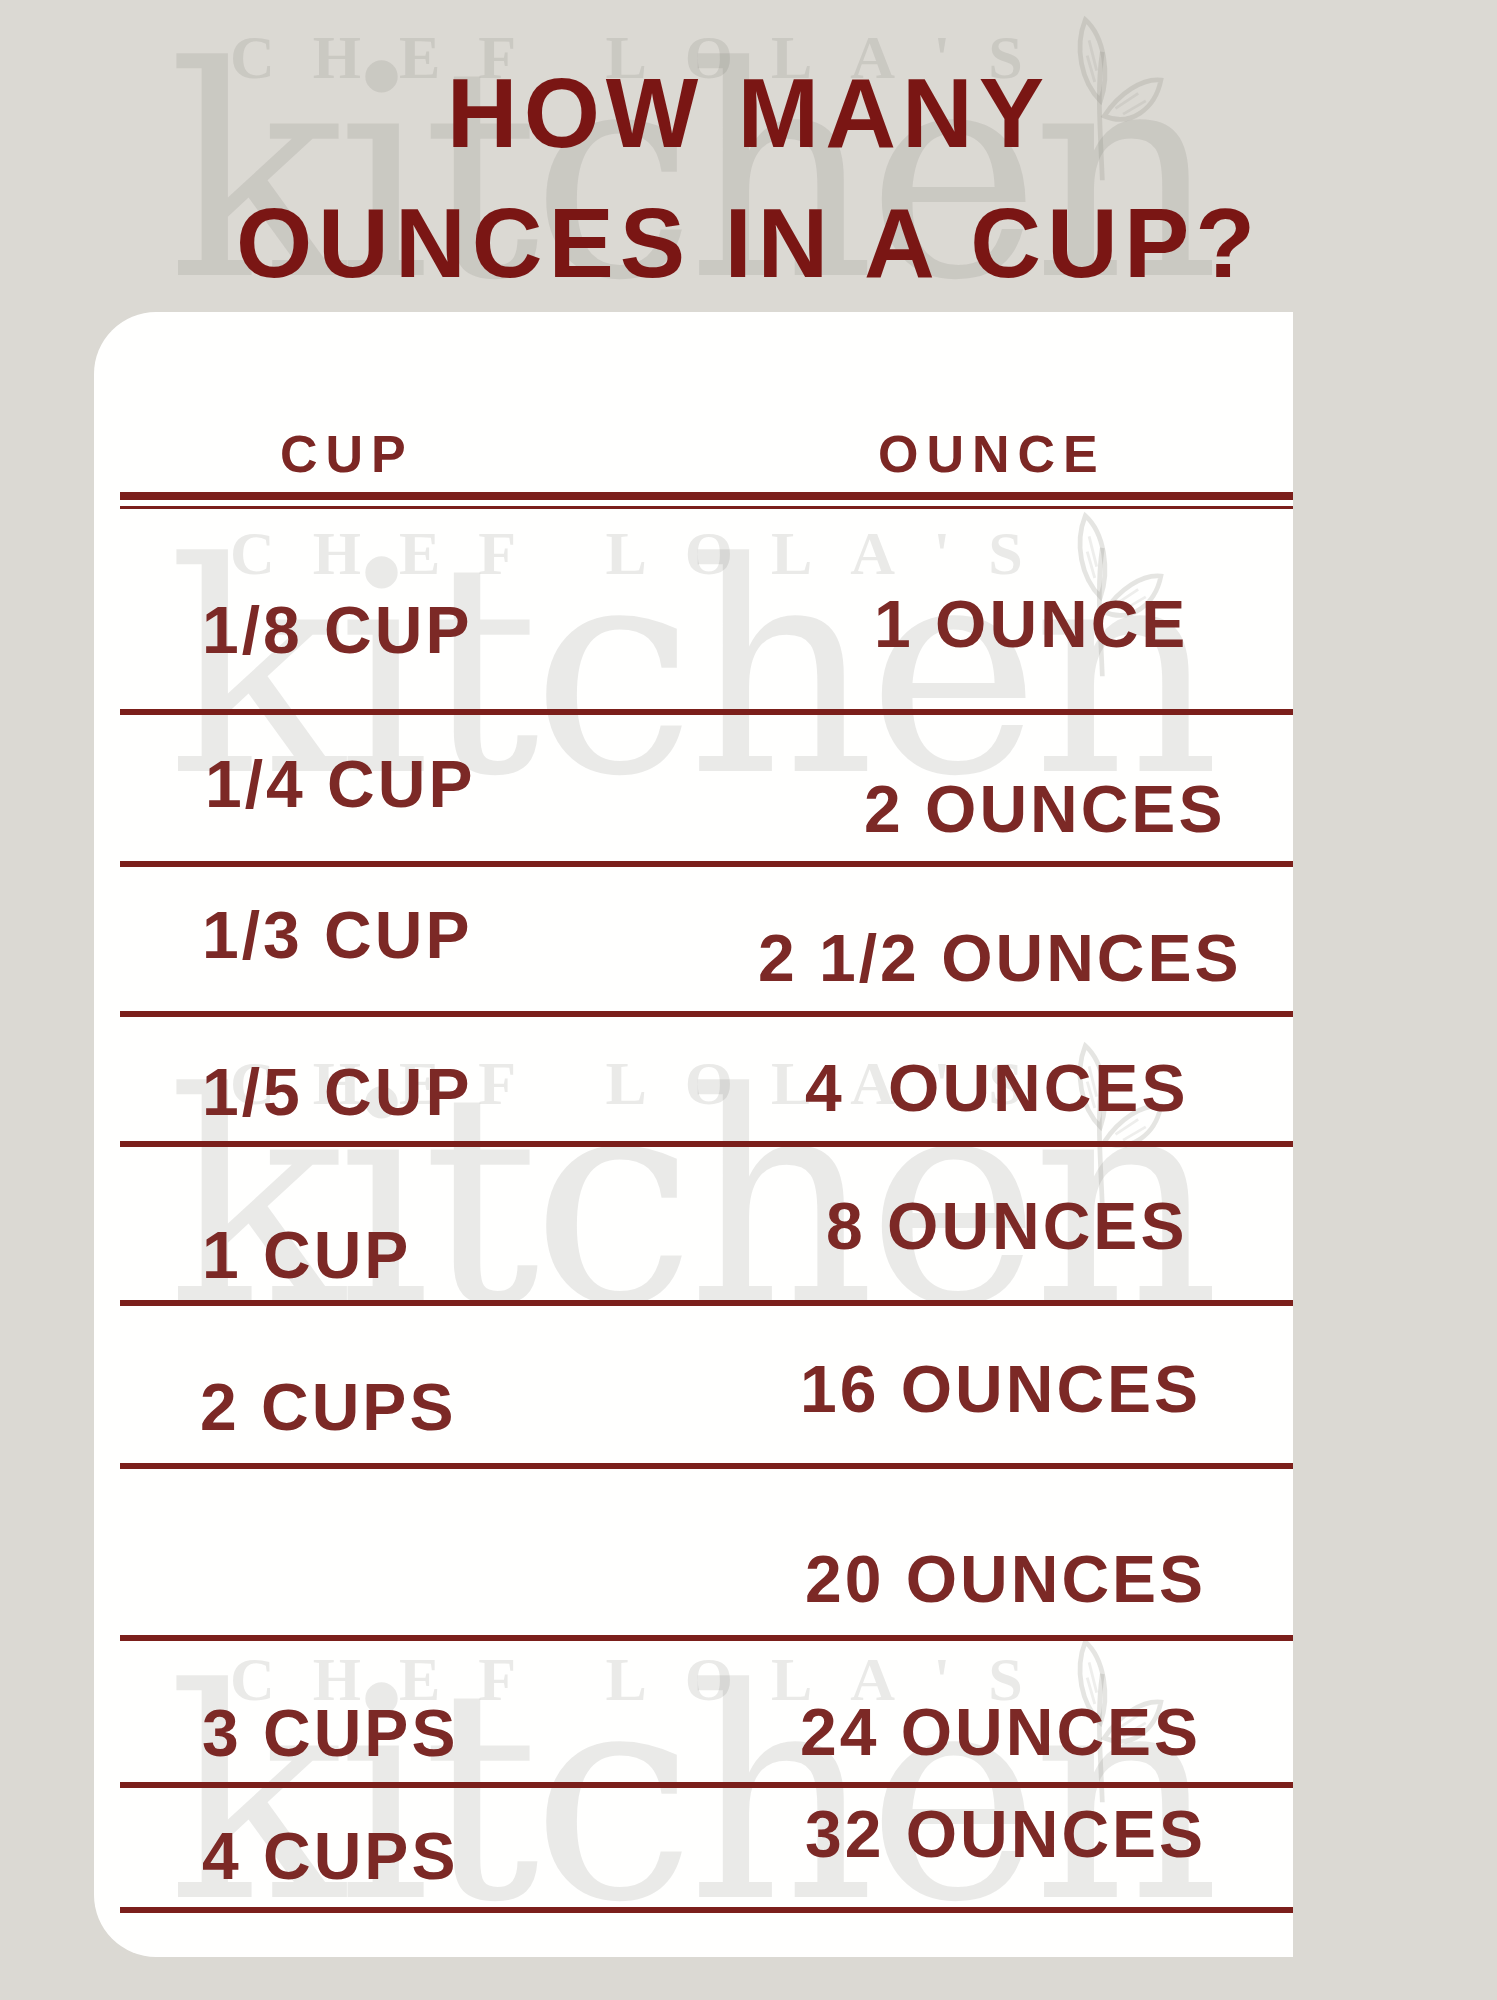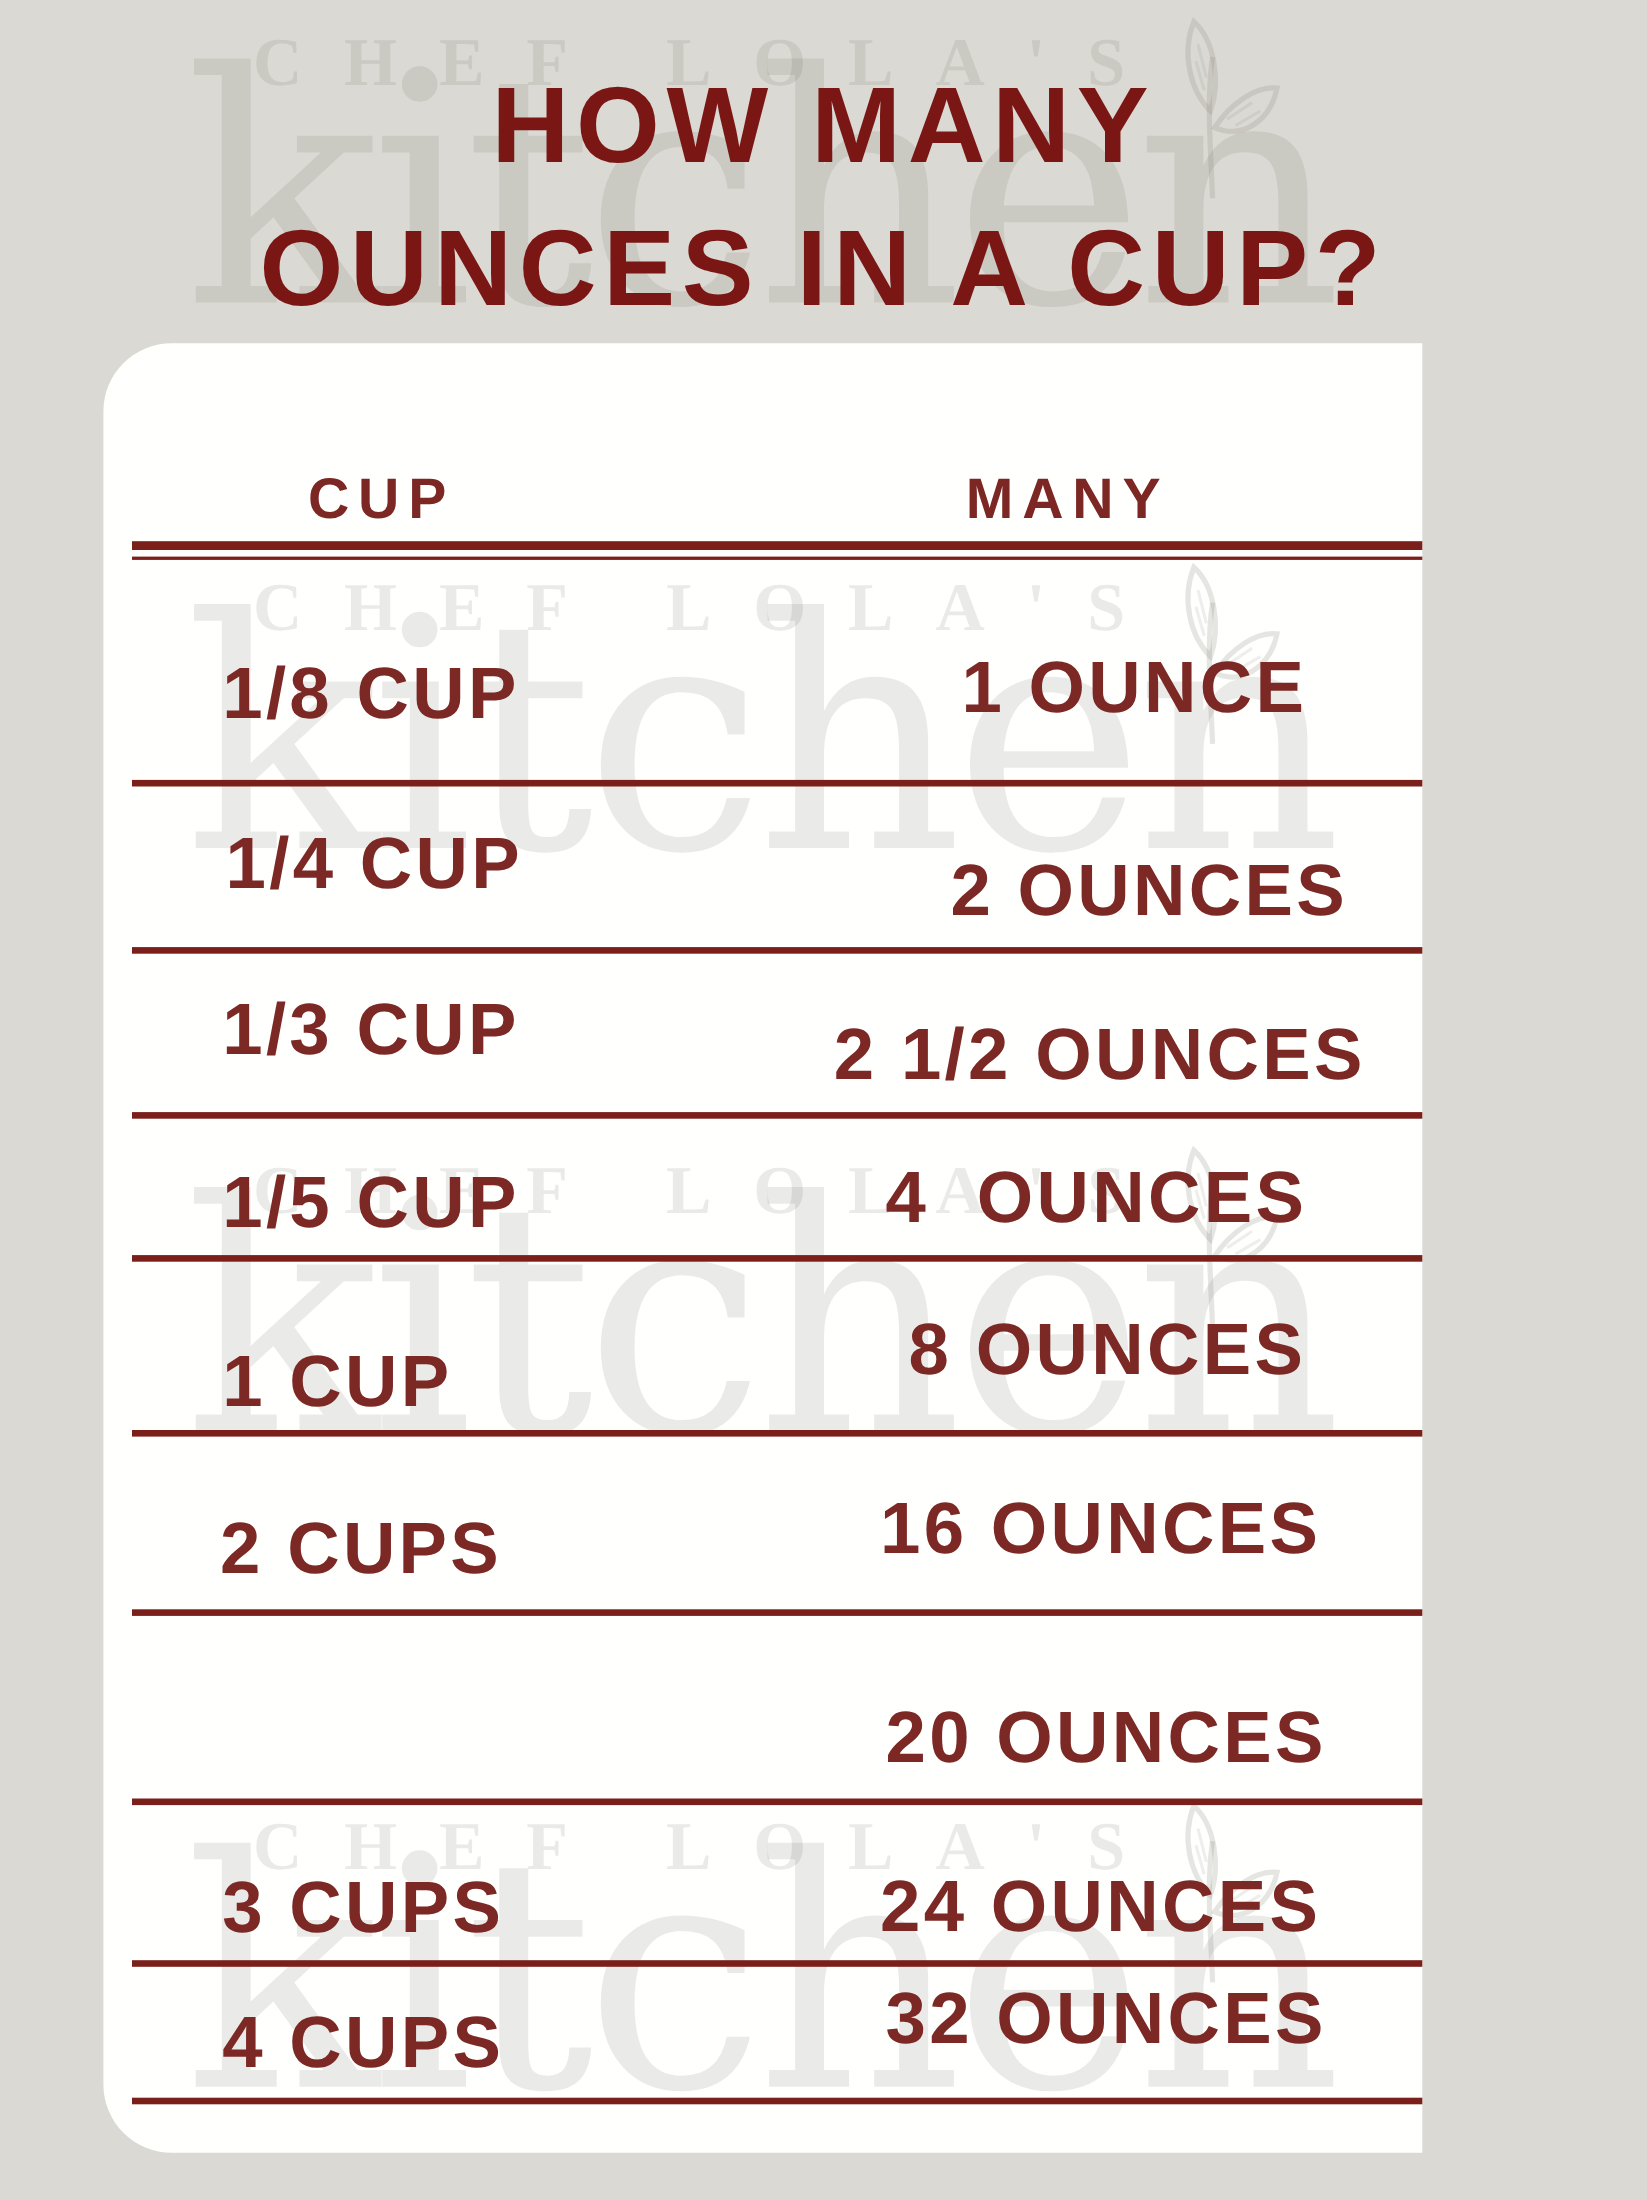--- a/index.html
+++ b/index.html
@@ -101,21 +101,21 @@
     </svg>
   </div>
 
   <div class="title">
     <div>HOW MANY</div>
     <div>OUNCES IN A CUP?</div>
   </div>
 
   <div class="content">
     <div class="hdr hdr-cup">CUP</div>
-    <div class="hdr hdr-oz">MANY</div>
+    <div class="hdr hdr-oz">OUNCE</div>
     <div class="hrule-thick"></div>
     <div class="hrule-thin"></div>
 
     <div class="cell c0">1/8 CUP</div>
     <div class="cell o0">1 OUNCE</div>
     <div class="sep s0"></div>
 
     <div class="cell c1">1/4 CUP</div>
     <div class="cell o1">2 OUNCES</div>
     <div class="sep s1"></div>

